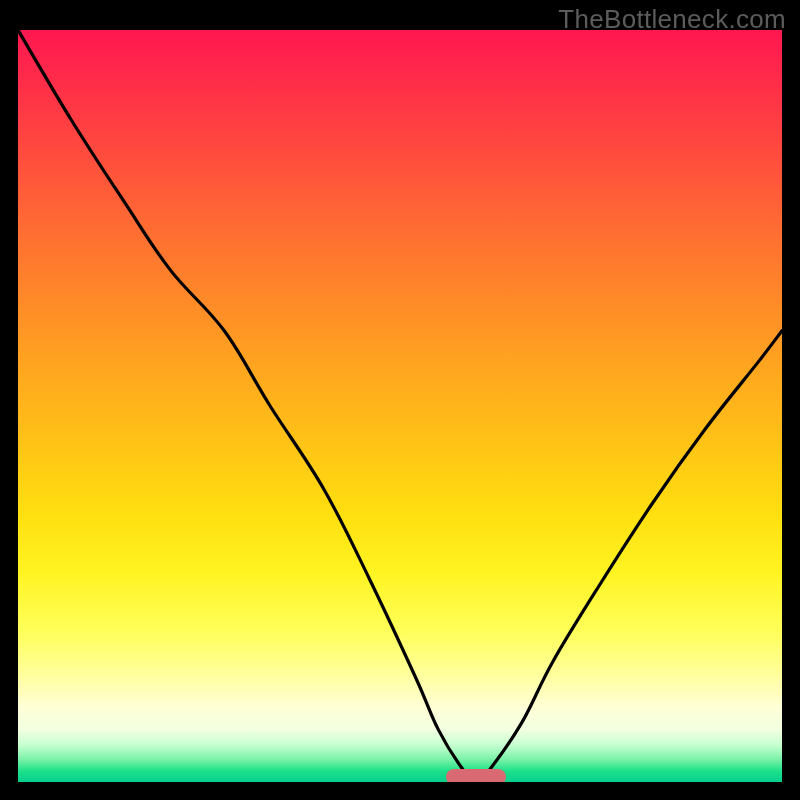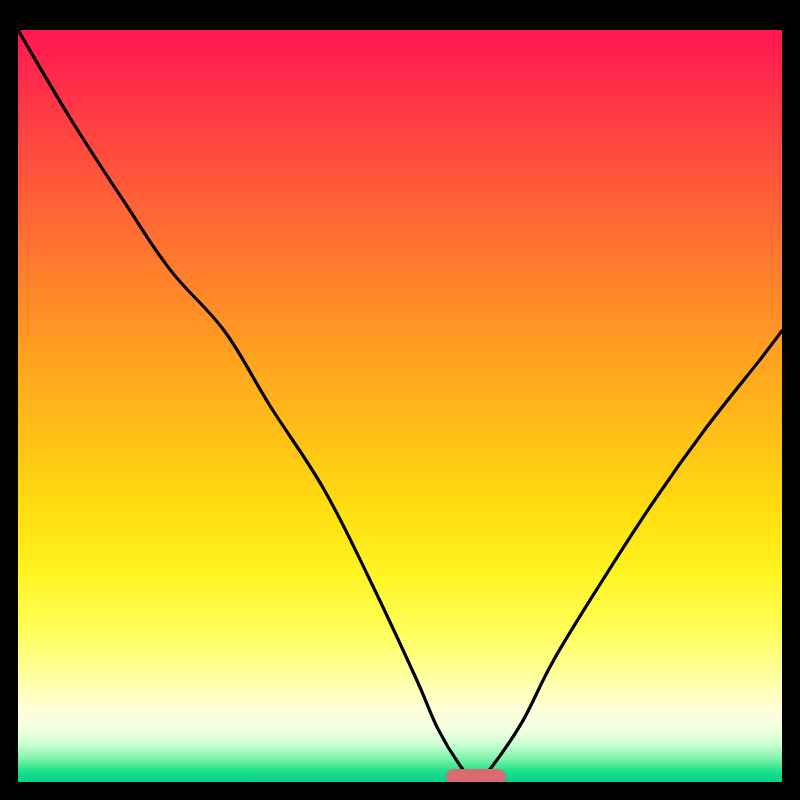--- a/index.html
+++ b/index.html
@@ -70,20 +70,21 @@
     height: 16px;
     background: #d96a74;
     border-radius: 8px;
     transform: translate(-50%, -50%);
   }
 </style>
 </head>
 <body>
 
 <div class="frame">
+  <div class="watermark">TheBottleneck.com</div>
   <div class="plot">
     <div class="gradient"></div>
     <svg class="curve" viewBox="0 0 764 752" preserveAspectRatio="none">
       <path id="curve-path" fill="none" stroke="#000" stroke-width="3.2" stroke-linejoin="round" stroke-linecap="round" d="M 0.00 0.00 C 9.63 16.24, 34.23 59.11, 53.48 90.24 C 72.73 121.37, 89.08 145.89, 106.96 172.96 C 124.84 200.03, 134.92 217.63, 152.80 240.64 C 170.68 263.65, 188.40 276.44, 206.28 300.80 C 224.16 325.16, 234.24 347.57, 252.12 376.00 C 270.00 404.43, 287.72 427.59, 305.60 458.72 C 323.48 489.85, 334.94 515.12, 351.44 548.96 C 367.94 582.80, 384.90 619.65, 397.28 646.72 C 409.66 673.79, 411.95 683.12, 420.20 699.36 C 428.45 715.60, 436.24 727.48, 443.12 736.96 C 450.00 746.44, 452.90 752.00, 458.40 752.00 C 463.90 752.00, 465.43 747.79, 473.68 736.96 C 481.93 726.13, 493.24 710.79, 504.24 691.84 C 515.24 672.89, 521.05 656.04, 534.80 631.68 C 548.55 607.32, 562.76 584.91, 580.64 556.48 C 598.52 528.05, 614.87 502.19, 634.12 473.76 C 653.37 445.33, 668.35 424.28, 687.60 398.56 C 706.85 372.84, 727.33 348.48, 741.08 330.88 C 754.83 313.28, 759.87 306.21, 764.00 300.80"></path>
     </svg>
     <div id="min-marker" class="marker" style="left: 458.4px; top: 747px; background: rgb(217, 106, 116);"></div>
   </div>
 </div>
 
 </body></html>

